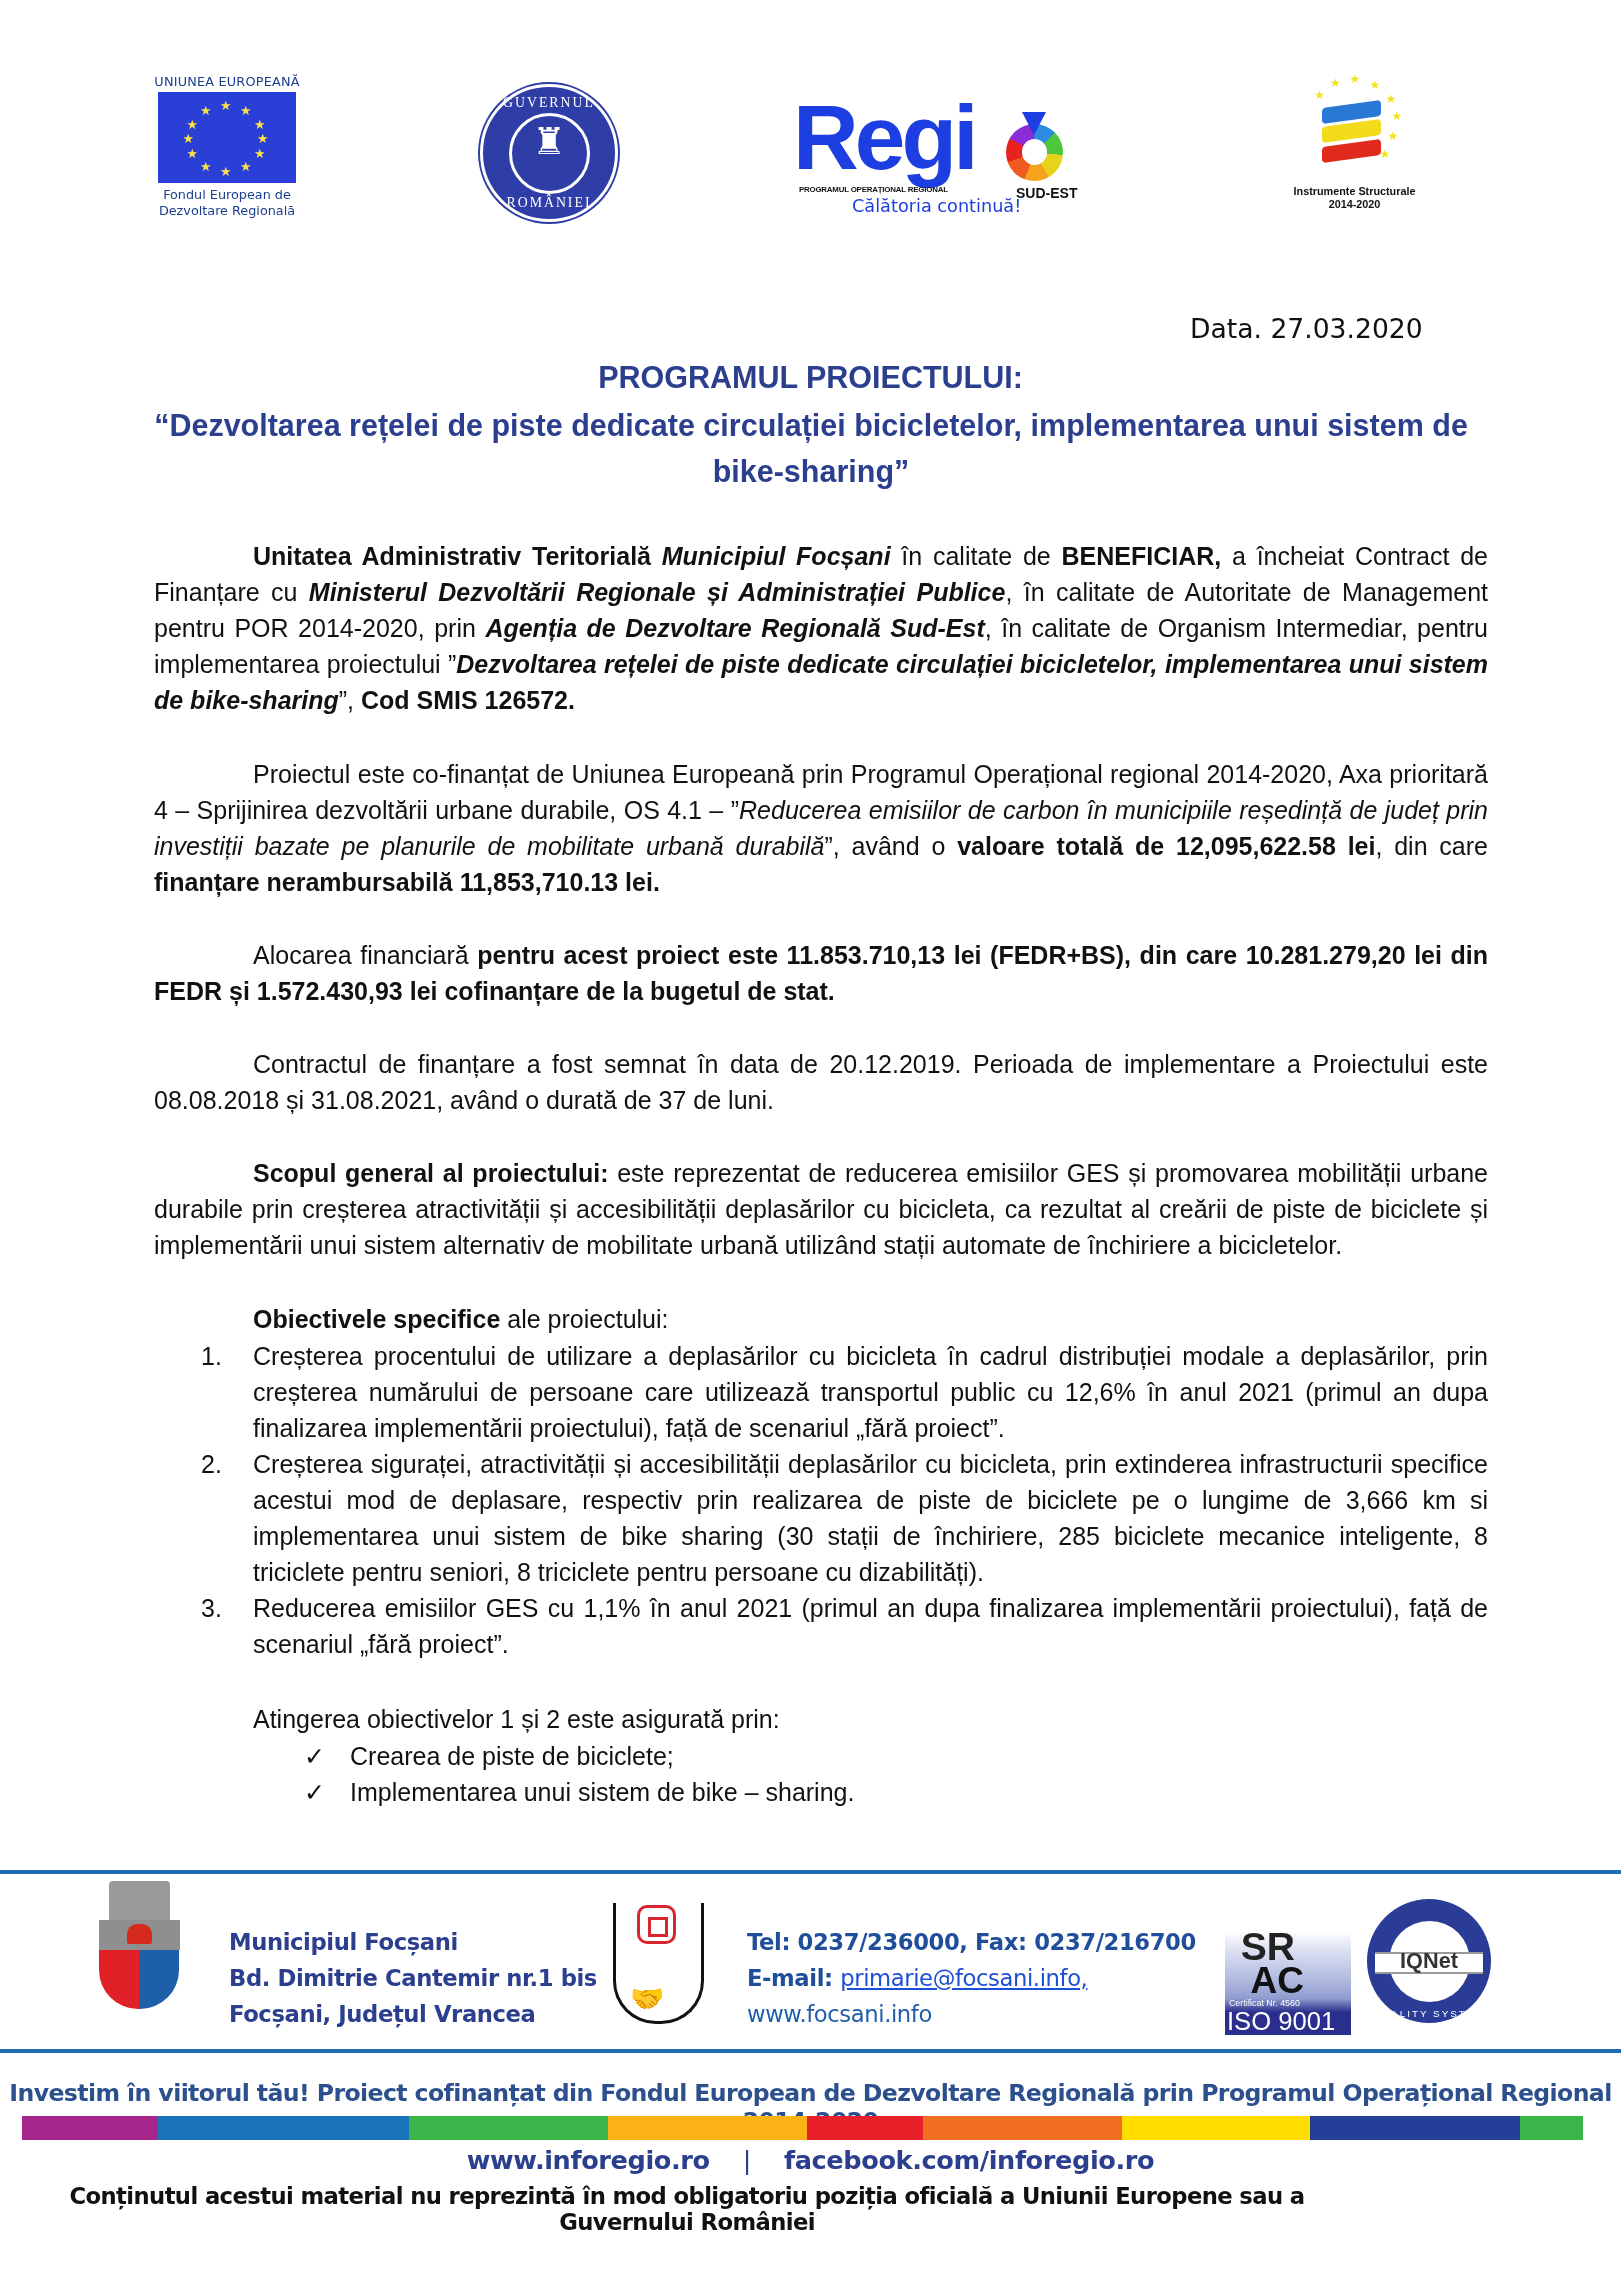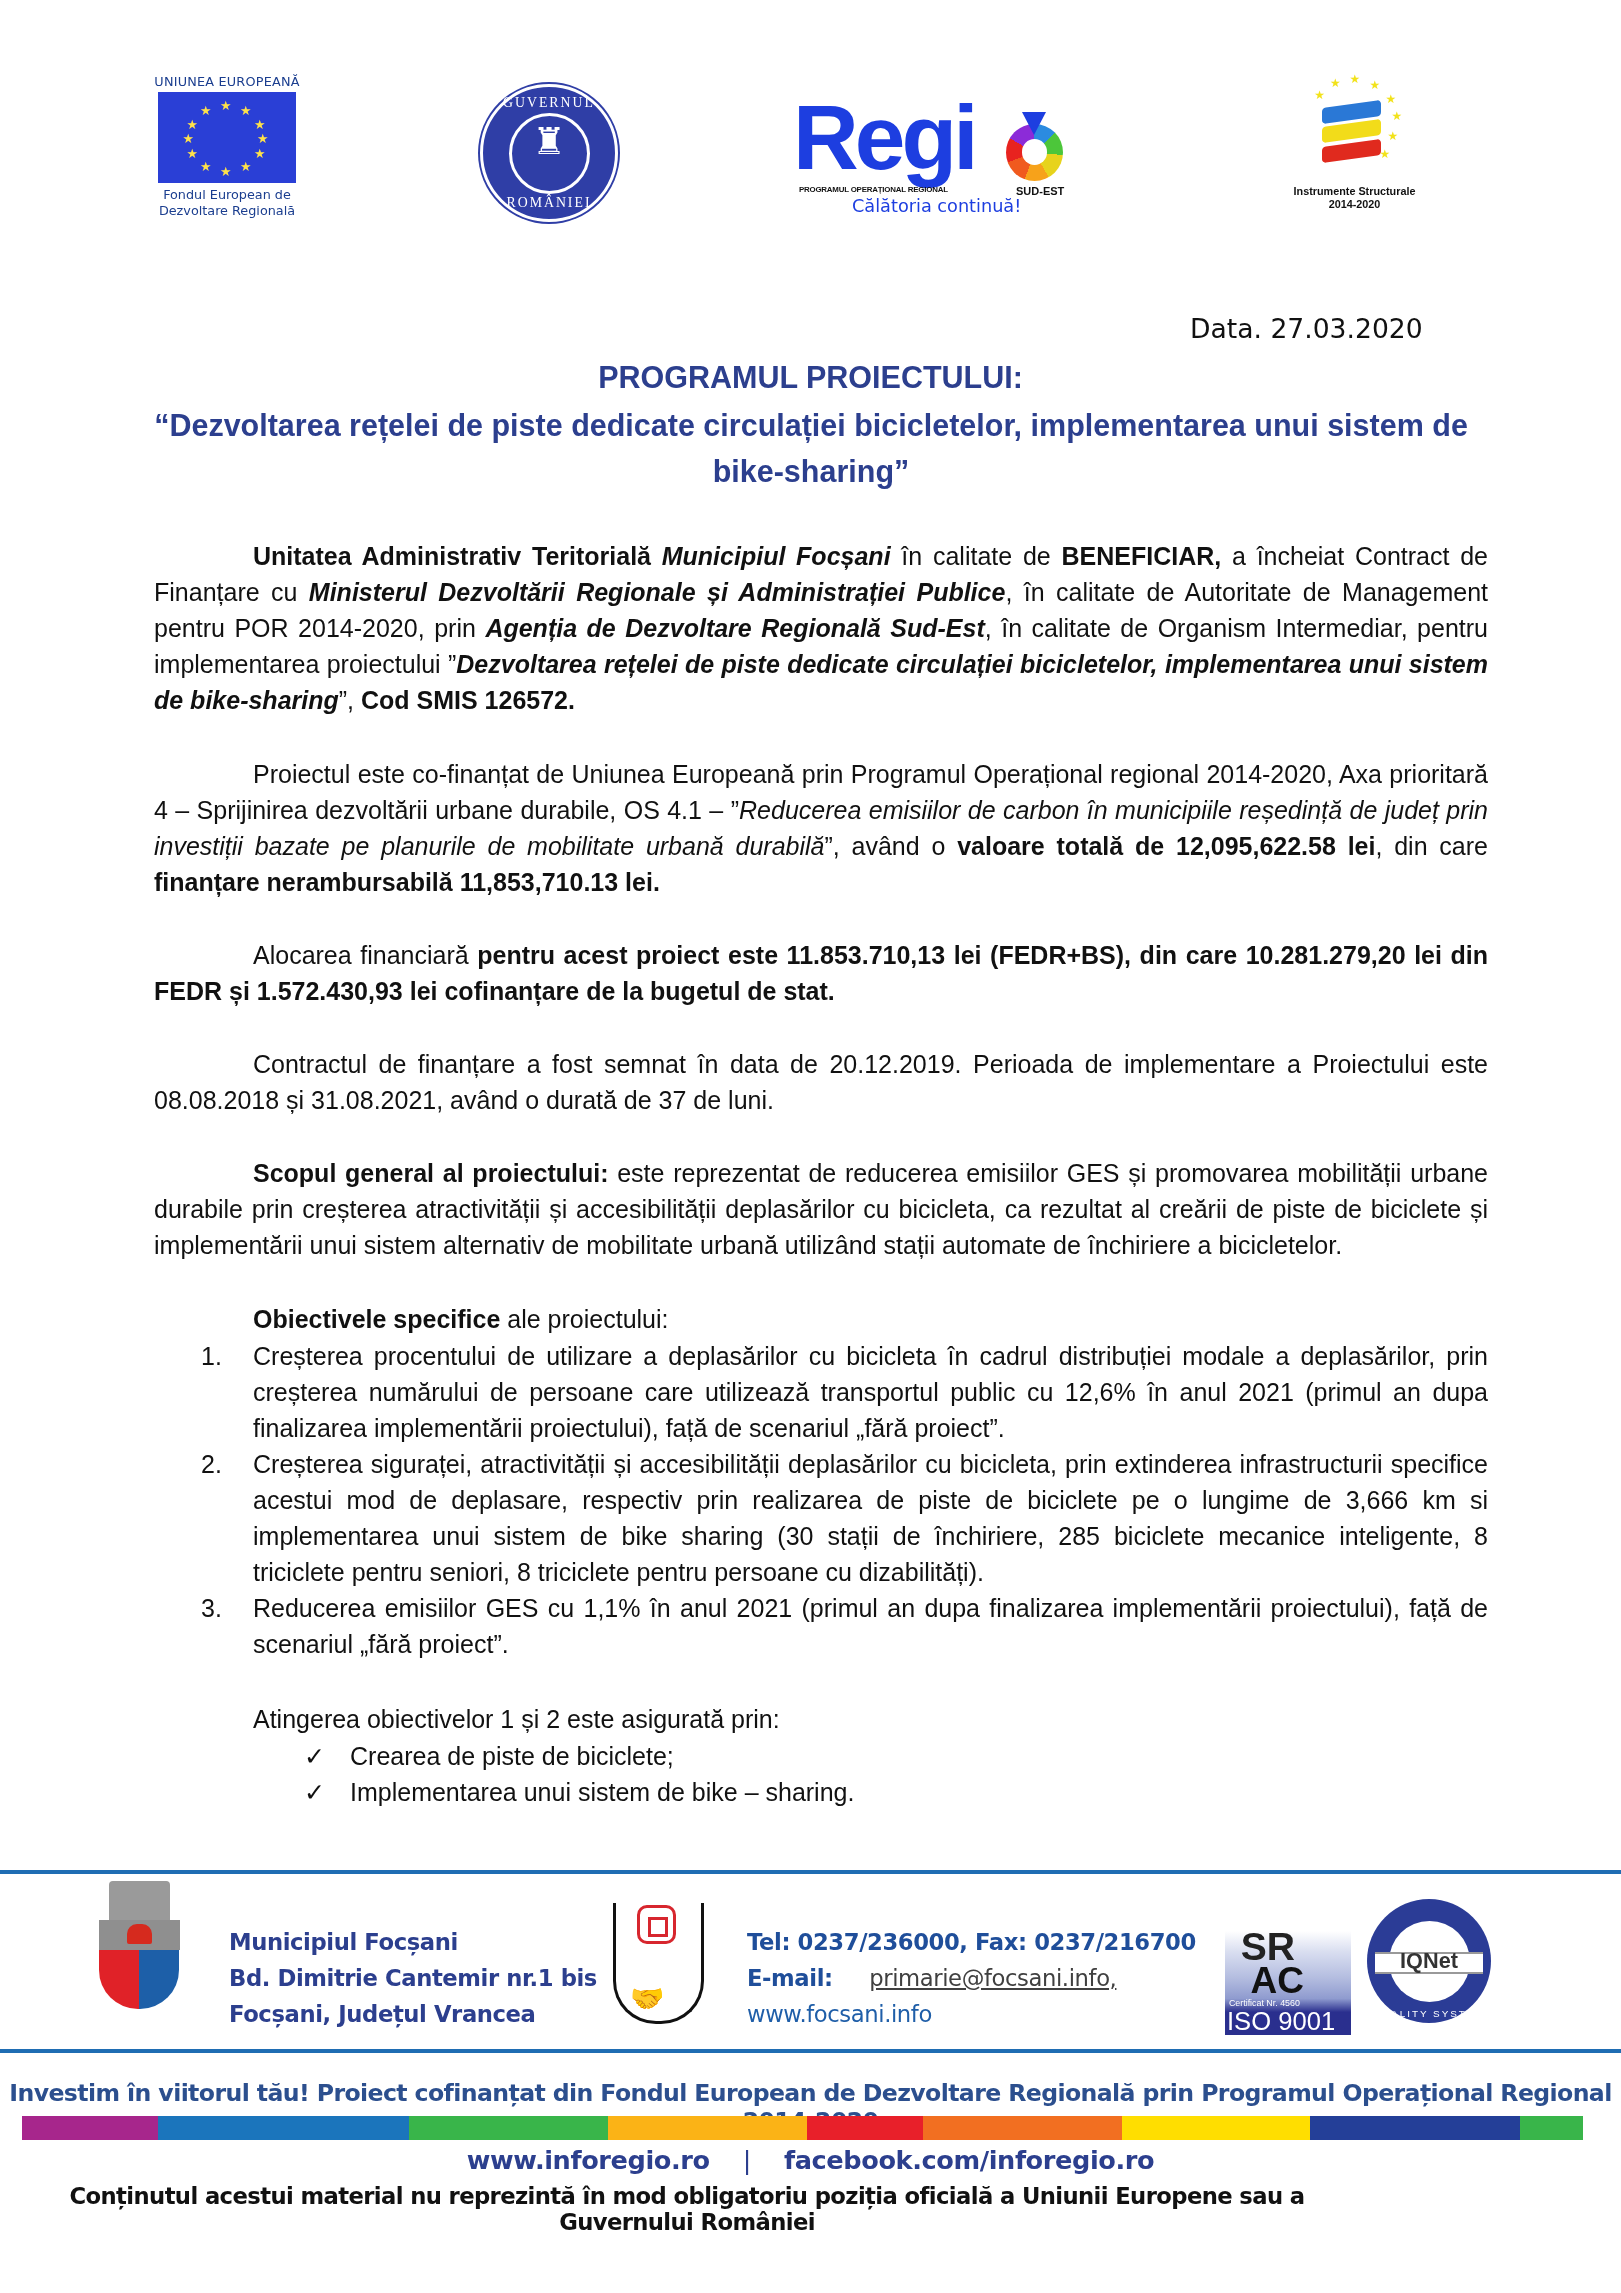--- a/index.html
+++ b/index.html
@@ -22,21 +22,21 @@
   .gov-text-bot { position:absolute; bottom:7.9px; width:100%; text-align:center; color:#fff; font-family:"Liberation Serif", serif; font-size:13.8px; letter-spacing:2px; }
   .gov-eagle { position:absolute; left:0; right:0; top:33px; text-align:center; color:#fff; font-size:37px; }
 
   .regio-logo { left:793px; top:94px; width:305px; height:128px; }
   .regio-word { font-family:"Liberation Sans", sans-serif; font-weight:bold; font-size:91px; color:#1d3ee0; letter-spacing:-3.9px; line-height:87px; }
   .regio-ring { position:absolute; left:213px; top:29.6px; width:57px; height:57px; border-radius:50%;
                 background:conic-gradient(#2b8be0 0 45deg,#4cc63a 45deg 95deg,#e7d31c 95deg 150deg,#f7a21a 150deg 200deg,#f05a1e 200deg 250deg,#e8231f 250deg 300deg,#8c2bd8 300deg 360deg); }
   .regio-ring:after { content:""; position:absolute; left:15.8px; top:15.8px; width:25.6px; height:25.6px; border-radius:50%; background:#fff; }
   .regio-tri { position:absolute; left:229px; top:17.7px; width:0; height:0; border-left:12.8px solid transparent; border-right:12.8px solid transparent; border-top:23.6px solid #1d3ee0; z-index:2; }
   .regio-por { position:absolute; top:91px; left:5.9px; font-size:7.9px; font-weight:bold; letter-spacing:-0.2px; color:#111; }
-  .regio-sud { position:absolute; top:91px; left:223px; font-size:11px; font-weight:bold; color:#111; }
+  .regio-sud { position:absolute; top:91px; left:223px; font-size:14px; font-weight:bold; color:#111; }
   .regio-tag { position:absolute; top:102px; left:59px; font-size:17.7px; color:#1d3ee0; font-family:"DejaVu Sans", sans-serif; }
 
   .is-logo { left:1271px; top:74px; width:167px; height:158px; text-align:center; }
   .is-graphic { position:relative; width:108px; height:99px; margin:0 auto; }
   .is-graphic .band { position:absolute; left:21.7px; width:59px; height:15.8px; border-radius:3.9px; }
   .is-graphic .star { position:absolute; color:#f2e21a; font-size:11.8px; }
   .is-caption { font-size:10.8px; font-weight:bold; color:#111; line-height:12.8px; margin-top:11.8px; font-family:"Liberation Sans", sans-serif; }
 
   
   .date { left:1190px; top:313px; font-size:26.6px; font-family:"DejaVu Sans", sans-serif; color:#111; }
@@ -64,21 +64,21 @@
   .coat .right { position:absolute; left:40px; top:69px; width:40px; height:59px; background:#1d5fa8; border-bottom-right-radius:39px; }
   .coat .rcrown { position:absolute; left:27.6px; top:43px; width:25.6px; height:19.7px; background:#d62a1e; border-radius:9.9px 9.9px 2px 2px; }
   .muni-text { left:229px; top:1924px; font-size:22.7px; line-height:36px; color:#2c3f8e; font-weight:bold; font-family:"DejaVu Sans", sans-serif; letter-spacing:-0.4px; }
   .hands { left:613px; top:1903px; width:91px; height:124px; }
   .hands .u { position:absolute; left:0; top:0; width:85px; height:118px; border:3.9px solid #111; border-top:none; border-radius:0 0 43px 43px; }
   .hands .oct { position:absolute; left:23.6px; top:2px; width:39px; height:39px; border:3.9px solid #d7262e; border-radius:9.9px; box-sizing:border-box; }
   .hands .oct:after { content:""; position:absolute; left:8.9px; top:8.9px; width:13.8px; height:13.8px; border:3px solid #d7262e; }
   .hands .shake { position:absolute; left:17.7px; top:79px; font-size:27.6px; }
   .contact-text { left:747px; top:1924px; font-size:22.7px; line-height:36px; color:#1f5ea8; font-family:"DejaVu Sans", sans-serif; letter-spacing:-0.4px; }
   .contact-text .b { font-weight:bold; color:#1f4e9a; }
-  .contact-text a { color:#404040; text-decoration:underline;margin-left:29px; }
+  .contact-text a { color:#1d4ed8; text-decoration:underline; }
   .srac { left:1225px; top:1931px; width:126px; height:104px;
           background:linear-gradient(#ffffff 0,#d9def0 20%,#b4bde0 45%,#8f9bcf 65%,#2a2f8e 78%,#2a2f8e 100%); }
   .srac .sr { position:absolute; left:15.8px; top:-3.9px; font-size:39px; font-weight:bold; color:#222; font-family:"Liberation Sans", sans-serif; line-height:39px; }
   .srac .ac { position:absolute; left:25.6px; top:27.6px; font-size:37px; font-weight:bold; color:#111; font-family:"Liberation Sans", sans-serif; line-height:43px; }
   .srac .cert { position:absolute; left:3.9px; top:67px; font-size:8.9px; color:#fff; }
   .srac .iso { position:absolute; left:2px; top:77px; font-size:25.6px; color:#fff; font-family:"Liberation Sans", sans-serif; line-height:27.6px; }
   .iqnet { left:1367px; top:1899px; width:124px; height:124px; border-radius:50%; background:#2b3c96; }
   .iqnet .ring { position:absolute; left:21.7px; top:21.7px; width:81px; height:81px; border-radius:50%; background:#fff; }
   .iqnet .bar { position:absolute; left:7.9px; top:53px; width:108px; height:17.7px; background:#fff; border-top:2px solid #999; border-bottom:2px solid #999; }
   .iqnet .lbl { position:absolute; left:0; right:0; top:49px; text-align:center; font-size:21.7px; color:#333; font-family:"Liberation Sans", sans-serif; font-weight:bold; }

